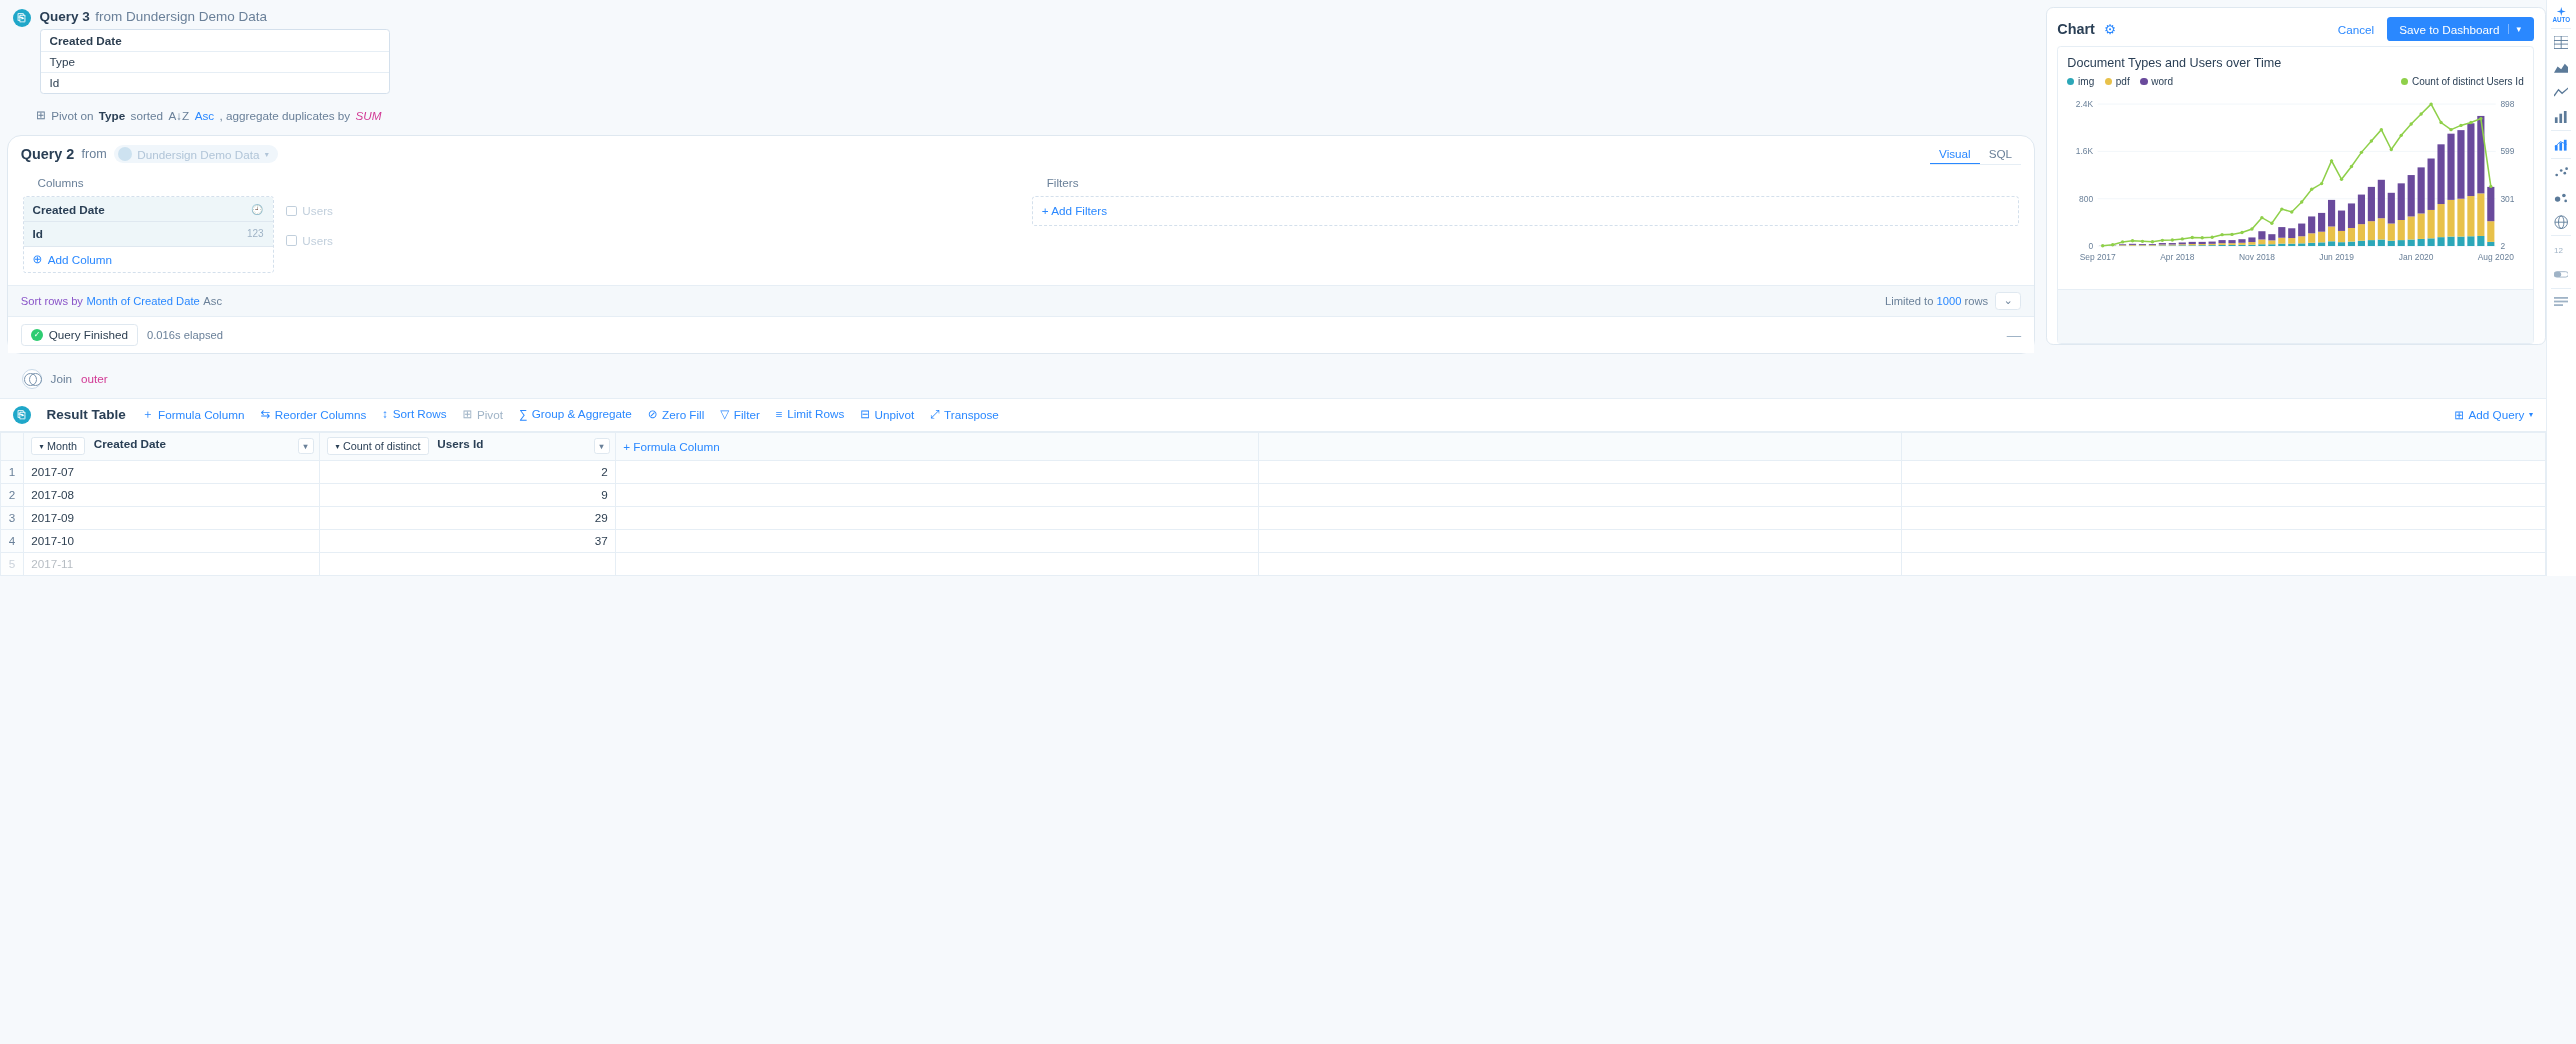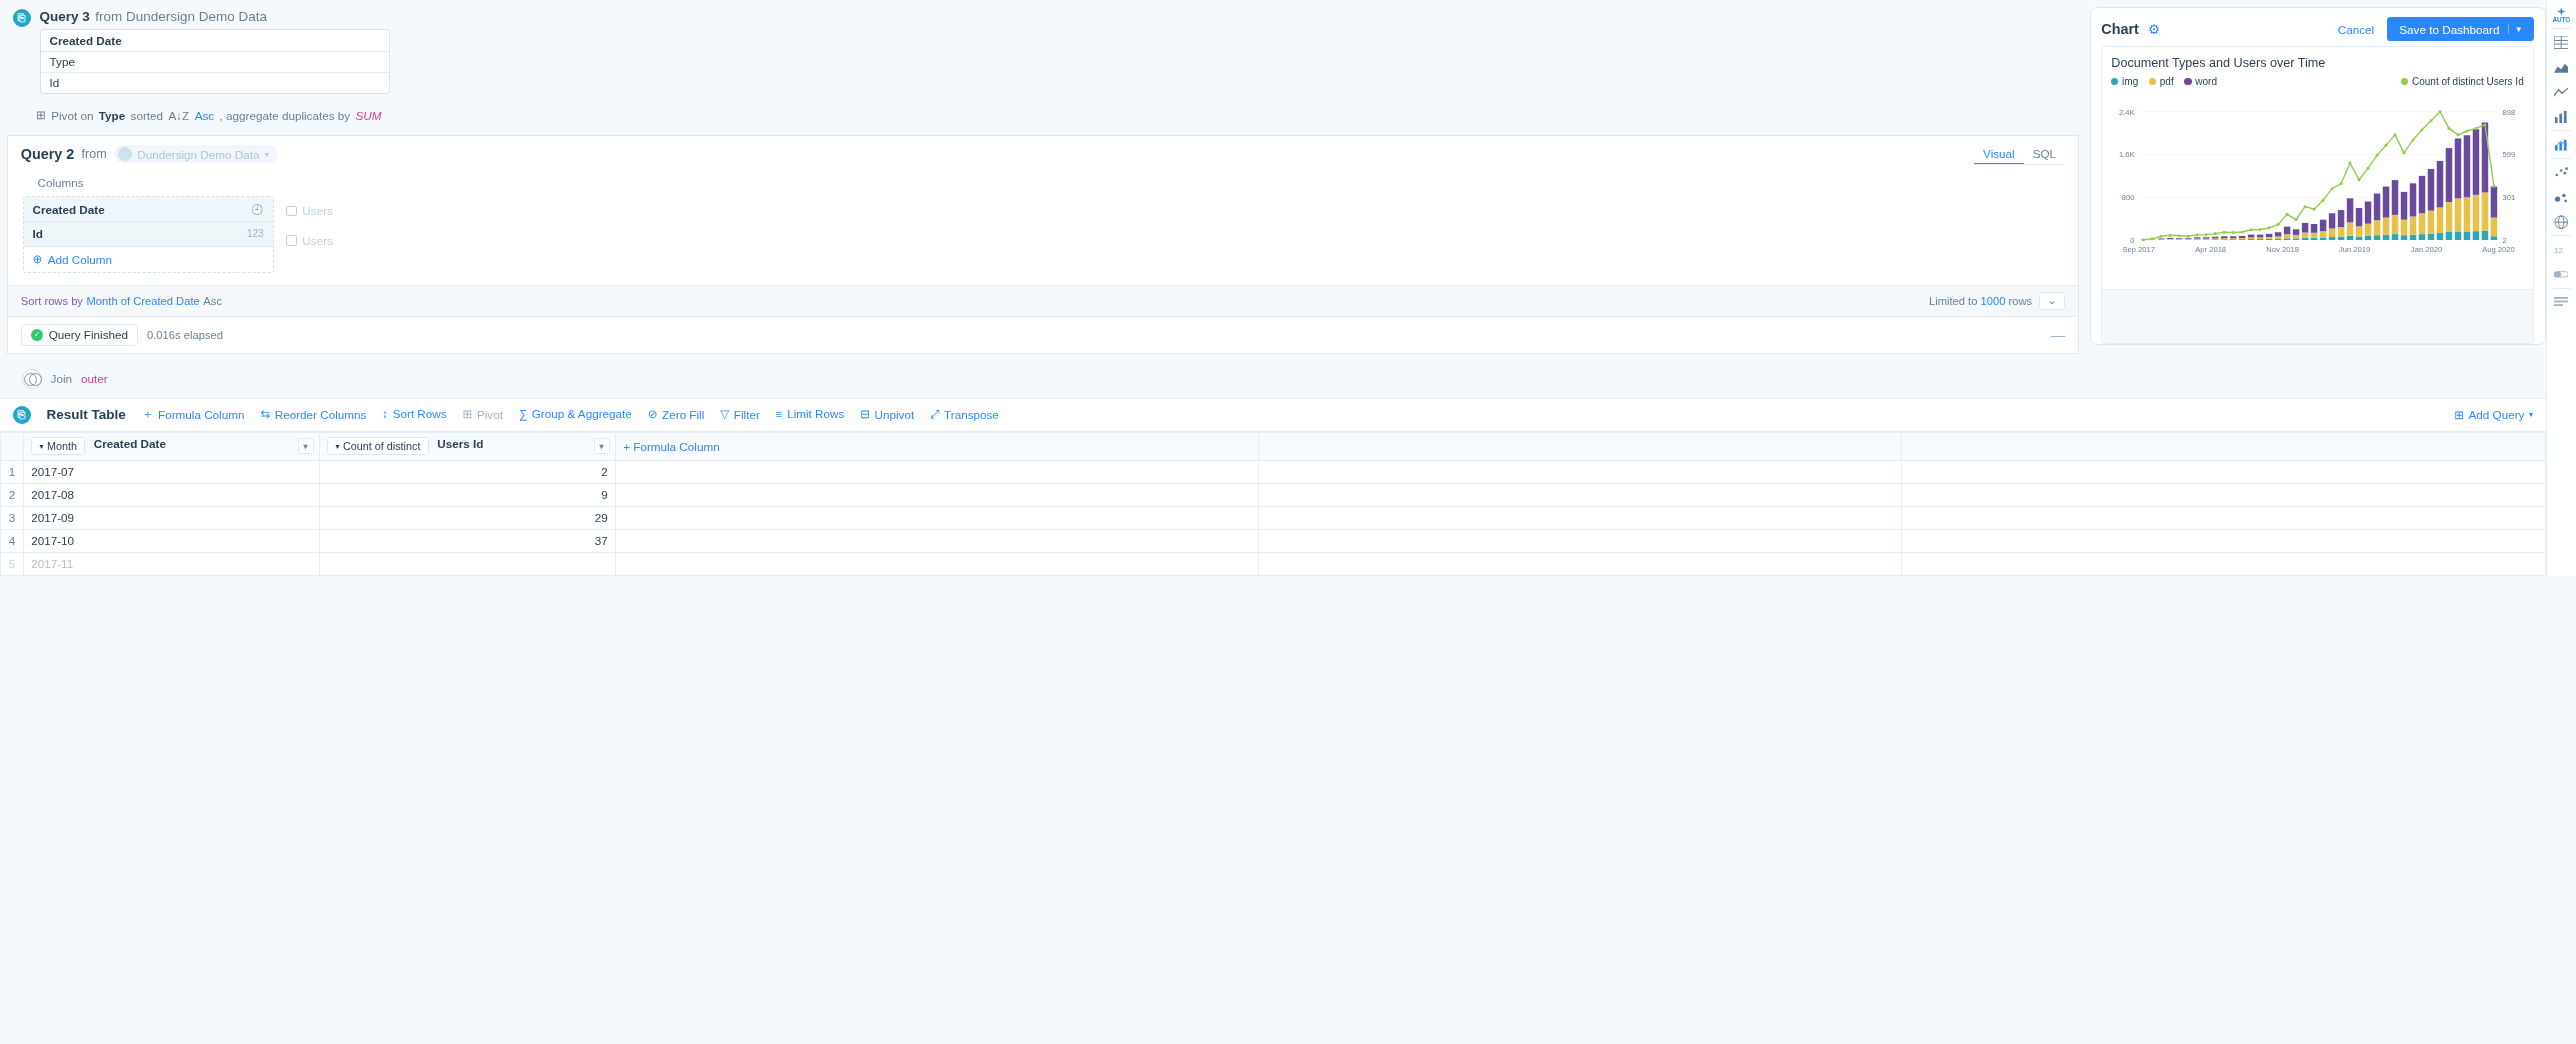--- a/index.html
+++ b/index.html
@@ -1,20 +1,20 @@
 <!DOCTYPE html>
 <html style="font-size:14.4px"><head>
 <meta charset="utf-8">
 <style>
 * { box-sizing: border-box; margin: 0; padding: 0; font-family: -apple-system, BlinkMacSystemFont, "Segoe UI", Helvetica, Arial, sans-serif; }
 body { background: #f6f9fc; color: #2c3e50; font-size: 11.7px; display: flex; }
 .main-col { flex: 1; display: flex; flex-direction: column; }
 .top-row { display: flex; gap: 10.8px; padding: 7.2px 0 3.6px 7.2px; align-items: flex-start; }
 .left-pane { flex: 1.02; display: flex; flex-direction: column; gap: 3.6px; min-width: 0; }
-.right-pane { width: 456px; background: #fff; border: 0.9px solid #dfe8f0; border-radius: 7.2px; padding: 9px 10.8px 0 10.8px; display: flex; flex-direction: column; }
+.right-pane { width: 500px; background: #fff; border: 0.9px solid #dfe8f0; border-radius: 7.2px; padding: 9px 10.8px 0 10.8px; display: flex; flex-direction: column; }
 .sidebar { width: 30.5px; background: #fff; border-left: 0.9px solid #e6eef5; display: flex; flex-direction: column; align-items: center; padding: 3.6px 0; gap: 1.8px; }
 .sidebar .sb-btn { width: 25px; height: 23px; border-radius: 3.6px; display: flex; align-items: center; justify-content: center; color: #5b7a99; cursor: pointer; }
 .sidebar .sb-btn.sel { color: #2a88ff; }
 .sidebar .auto { font-size: 6.3px; color: #2a88ff; font-weight: 700; flex-direction: column; }
 .sidebar hr { width: 20px; border: none; border-top: 0.9px solid #e6eef5; margin: 0; }
 
 .icon-circle { width: 18px; height: 18px; border-radius: 50%; background: #1fa7c9; color: #fff; display: inline-flex; align-items: center; justify-content: center; font-size: 10px; font-weight: 600; flex: none; }
 .q1-block { display: flex; align-items: flex-start; gap: 9px; padding: 1.8px 5.4px; }
 .q1-title { font-size: 13.5px; font-weight: 600; color: #2a3f55; display: flex; align-items: center; gap: 5.4px; }
 .q1-sub { font-weight: 400; color: #6a8099; }
@@ -24,21 +24,21 @@
 .q1-table div:last-child { border-bottom: none; }
 .q1-table .hd { font-weight: 600; }
 
 .flow-line { margin-left: 14.4px; padding: 9px 0 9px 14.4px; display: flex; align-items: center; gap: 5.4px; font-size: 11.7px; }
 .flow-line .pivot-icon { color: #6a8099; }
 .flow-line .muted { color: #6a8099; }
 .flow-line .k { color: #2a3f55; font-weight: 600; }
 .flow-line .link { color: #2a88ff; }
 .flow-line .sum { color: #d23a95; font-weight: 500; font-style: italic; }
 
-.q2-card { background: #fff; border: 0.9px solid #dfe8f0; border-radius: 0; padding: 0; display: flex; flex-direction: column; }
+.q2-card { background: #fff; border: 0.9px solid #dfe8f0; border-radius: 14px; padding: 0; display: flex; flex-direction: column; }
 .q2-head { display: flex; align-items: center; justify-content: space-between; padding: 7.2px 12.6px 1.8px 12.6px; }
 .q2-head-l { display: flex; align-items: center; gap: 7.2px; }
 .q2-title { font-size: 14.4px; font-weight: 600; color: #2a3f55; }
 .q2-from { color: #6a8099; font-size: 12.6px; }
 .q2-chip { background: #f0f6fb; border-radius: 12.6px; padding: 1.8px 9px 1.8px 3.6px; display: inline-flex; align-items: center; gap: 5.4px; color: #b1c5d8; font-size: 11.7px; }
 .q2-chip .dot { width: 14.4px; height: 14.4px; border-radius: 50%; background: #cde2f0; }
 .tabs { display: flex; gap: 0; font-size: 11.7px; border-bottom: 0.9px solid #e6eef5; }
 .tabs .tab { padding: 3.6px 9px; color: #6a8099; cursor: pointer; border-bottom: 1.8px solid transparent; }
 .tabs .tab.active { color: #2a88ff; border-bottom-color: #2a88ff; }
 
@@ -191,20 +191,26 @@
             </div>
             <div style="display:flex; flex-direction:column; gap:5.4px; padding-top:23px;">
               <div class="col-side">
                   <span class="box"></span>
                   <span>Users</span>
                 </div>
               <div class="col-side">
                   <span class="box"></span>
                   <span>Users</span>
                 </div>
+            </div>
+          </div>
+          <div class="q2-col" style="flex:1;">
+            <div class="section-label">Filters</div>
+            <div class="filter-box">
+              <span class="link">+ Add Filters</span>
             </div>
           </div>
         </div>
 
         <div class="q2-foot1">
           <div class="sortlbl">
             <span class="purple">Sort rows by</span>
             <span style="color:#2a88ff">Month of Created Date</span>
             <span>Asc</span>
           </div>

